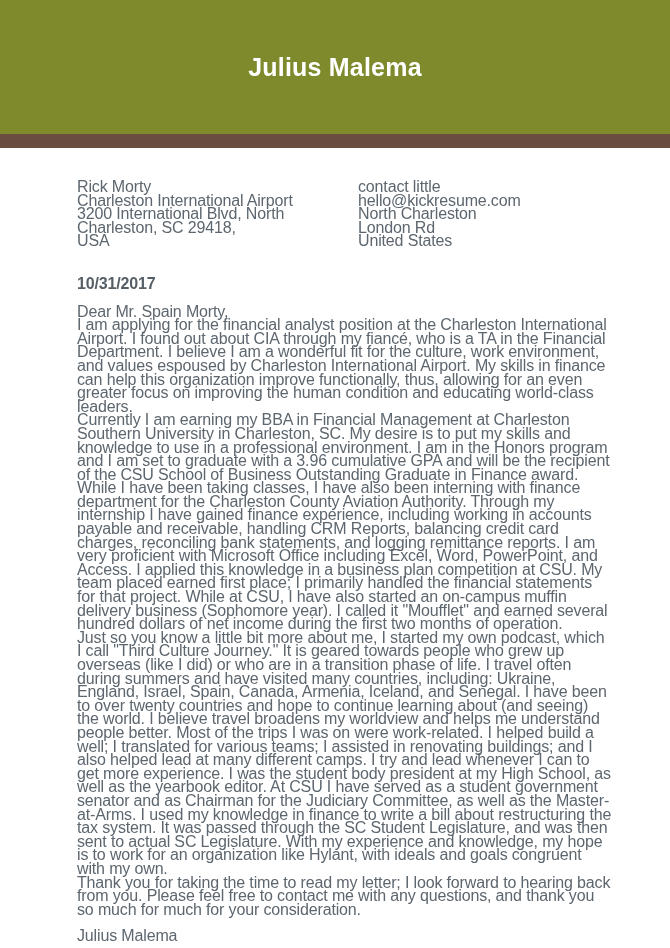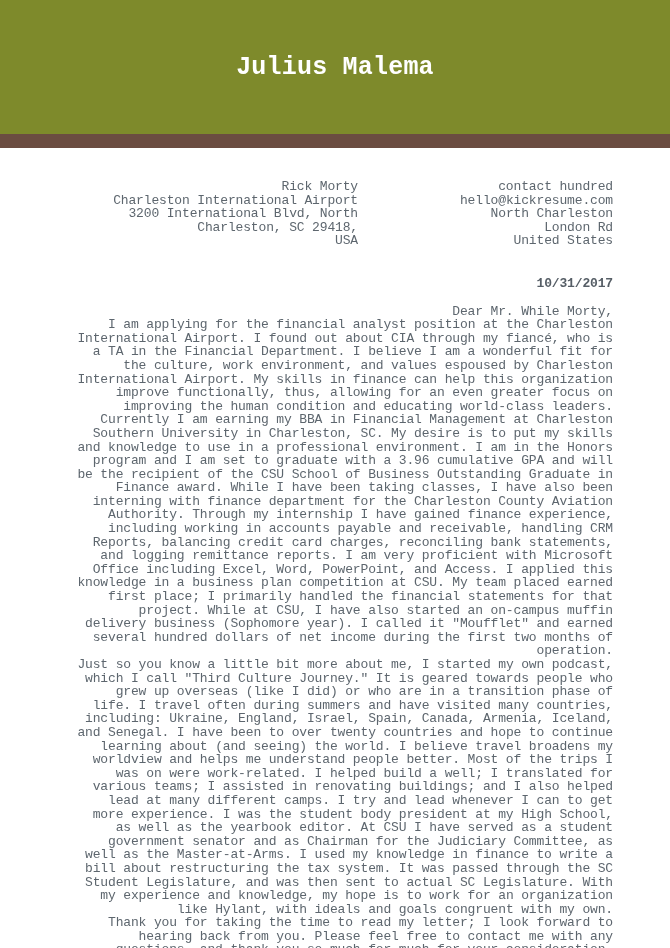--- a/index.html
+++ b/index.html
@@ -8,21 +8,21 @@
     --body-text: #5d666e;
     --title-color: #ffffff;
     --page-bg: #ffffff;
   }
   * { margin: 0; padding: 0; box-sizing: border-box; }
   html, body { background: #ffffff; }
   .page {
     width: 670px;
     height: 948px;
     background: var(--page-bg);
-    font-family: Liberation Mono, monospace;
+    font-family: Liberation Sans, sans-serif;
     position: relative;
     overflow: hidden;
   }
   .header-band {
     height: 134px;
     background: var(--header-green);
     display: flex;
     align-items: center;
     justify-content: center;
   }
@@ -32,24 +32,23 @@
     font-weight: bold;
     letter-spacing: 0.2px;
   }
   .accent-stripe {
     height: 14px;
     background: var(--stripe-brown);
   }
   .letter-body {
     padding: 32px 57px 0 77px;
     color: var(--body-text);
-    font-size: 13px;
+    font-size: 16px;
     line-height: 13.6px;
     letter-spacing: -0.15px;
-    text-align: right;
   }
   .address-block { display: flex; }
   .recipient-address { width: 281px; flex: 0 0 281px; }
   .sender-address { flex: 1; }
   .meta-block { margin-top: 29px; }
   .letter-date { font-weight: bold; color: #565e66; }
   .salutation { margin-top: 14px; }
   .paragraph { }
   .closing-block { margin-top: 13px; }
 </style>
@@ -67,33 +66,33 @@
   <main class="letter-body">
 
     <div class="address-block">
       <div class="recipient-address">
         <div>Rick Morty</div>
         <div>Charleston International Airport</div>
         <div>3200 International Blvd, North Charleston, SC 29418,</div>
         <div>USA</div>
       </div>
       <div class="sender-address">
-        <div>contact hundred</div>
+        <div>contact little</div>
         <div>hello@kickresume.com</div>
         <div>North Charleston</div>
         <div>London Rd</div>
         <div>United States</div>
       </div>
     </div>
 
     <div class="meta-block">
       <div class="letter-date">10/31/2017</div>
     </div>
 
-    <p class="salutation">Dear Mr. While Morty,</p>
+    <p class="salutation">Dear Mr. Spain Morty,</p>
 
     <p class="paragraph">I am applying for the financial analyst position at the Charleston International Airport. I found out about CIA through my fiancé, who is a TA in the Financial Department. I believe I am a wonderful fit for the culture, work environment, and values espoused by Charleston International Airport. My skills in finance can help this organization improve functionally, thus, allowing for an even greater focus on improving the human condition and educating world-class leaders.</p>
     <p class="paragraph">Currently I am earning my BBA in Financial Management at Charleston Southern University in Charleston, SC. My desire is to put my skills and knowledge to use in a professional environment. I am in the Honors program and I am set to graduate with a 3.96 cumulative GPA and will be the recipient of the CSU School of Business Outstanding Graduate in Finance award. While I have been taking classes, I have also been interning with finance department for the Charleston County Aviation Authority. Through my internship I have gained finance experience, including working in accounts payable and receivable, handling CRM Reports, balancing credit card charges, reconciling bank statements, and logging remittance reports. I am very proficient with Microsoft Office including Excel, Word, PowerPoint, and Access. I applied this knowledge in a business plan competition at CSU. My team placed earned first place; I primarily handled the financial statements for that project. While at CSU, I have also started an on-campus muffin delivery business (Sophomore year). I called it "Moufflet" and earned several hundred dollars of net income during the first two months of operation.</p>
     <p class="paragraph">Just so you know a little bit more about me, I started my own podcast, which I call "Third Culture Journey." It is geared towards people who grew up overseas (like I did) or who are in a transition phase of life. I travel often during summers and have visited many countries, including: Ukraine, England, Israel, Spain, Canada, Armenia, Iceland, and Senegal. I have been to over twenty countries and hope to continue learning about (and seeing) the world. I believe travel broadens my worldview and helps me understand people better. Most of the trips I was on were work-related. I helped build a well; I translated for various teams; I assisted in renovating buildings; and I also helped lead at many different camps. I try and lead whenever I can to get more experience. I was the student body president at my High School, as well as the yearbook editor. At CSU I have served as a student government senator and as Chairman for the Judiciary Committee, as well as the Master-at-Arms. I used my knowledge in finance to write a bill about restructuring the tax system. It was passed through the SC Student Legislature, and was then sent to actual SC Legislature. With my experience and knowledge, my hope is to work for an organization like Hylant, with ideals and goals congruent with my own.</p>
     <p class="paragraph">Thank you for taking the time to read my letter; I look forward to hearing back from you. Please feel free to contact me with any questions, and thank you so much for much for your consideration.</p>
 
     <div class="closing-block">
       <div>Julius Malema</div>
     </div>
 

